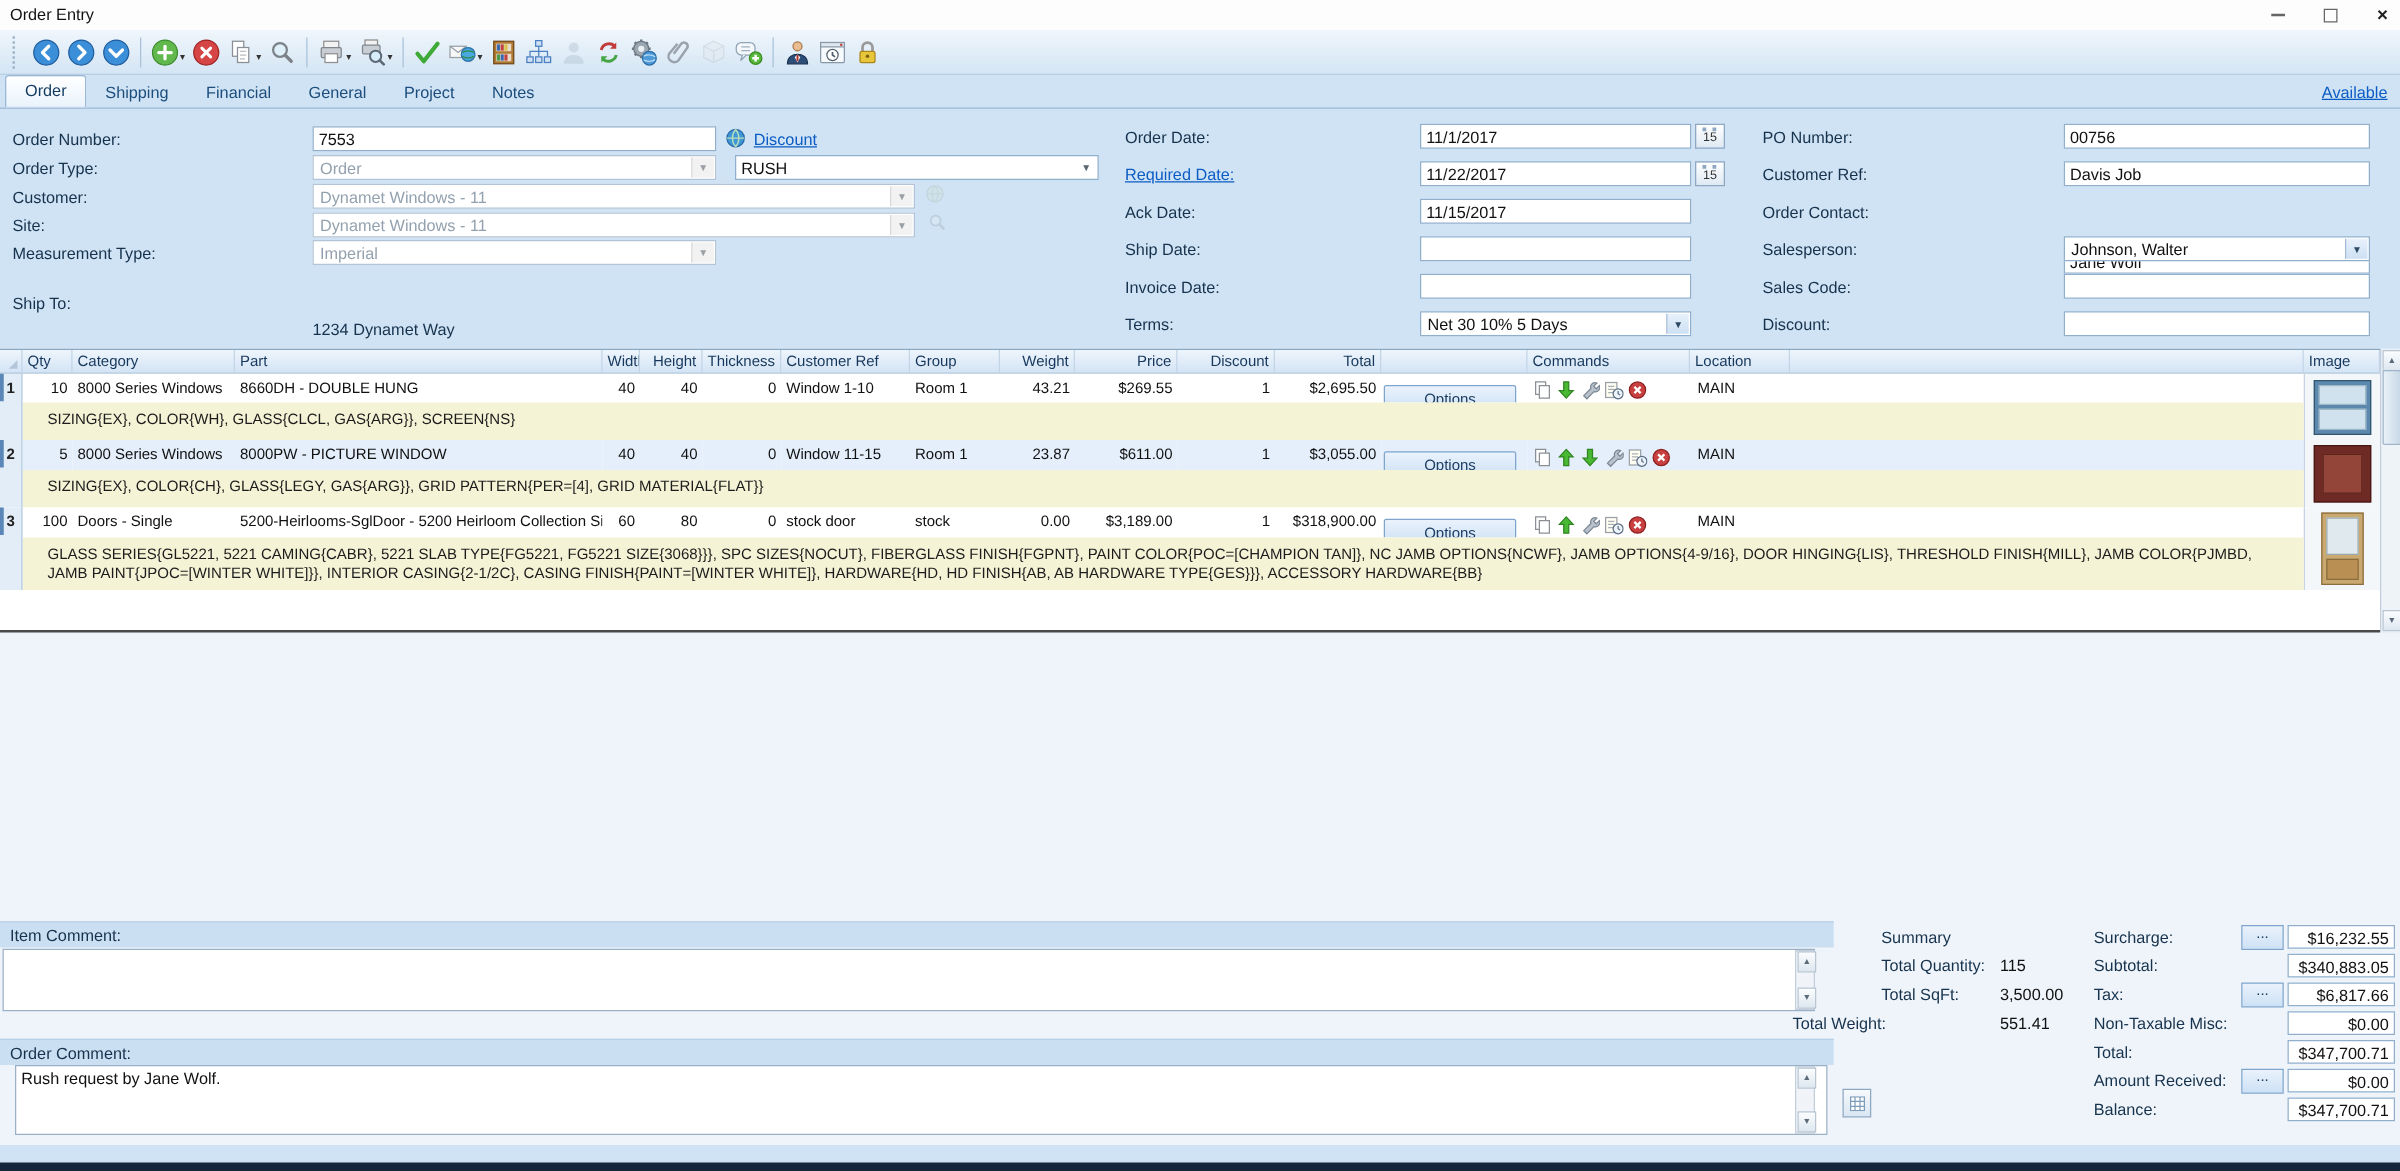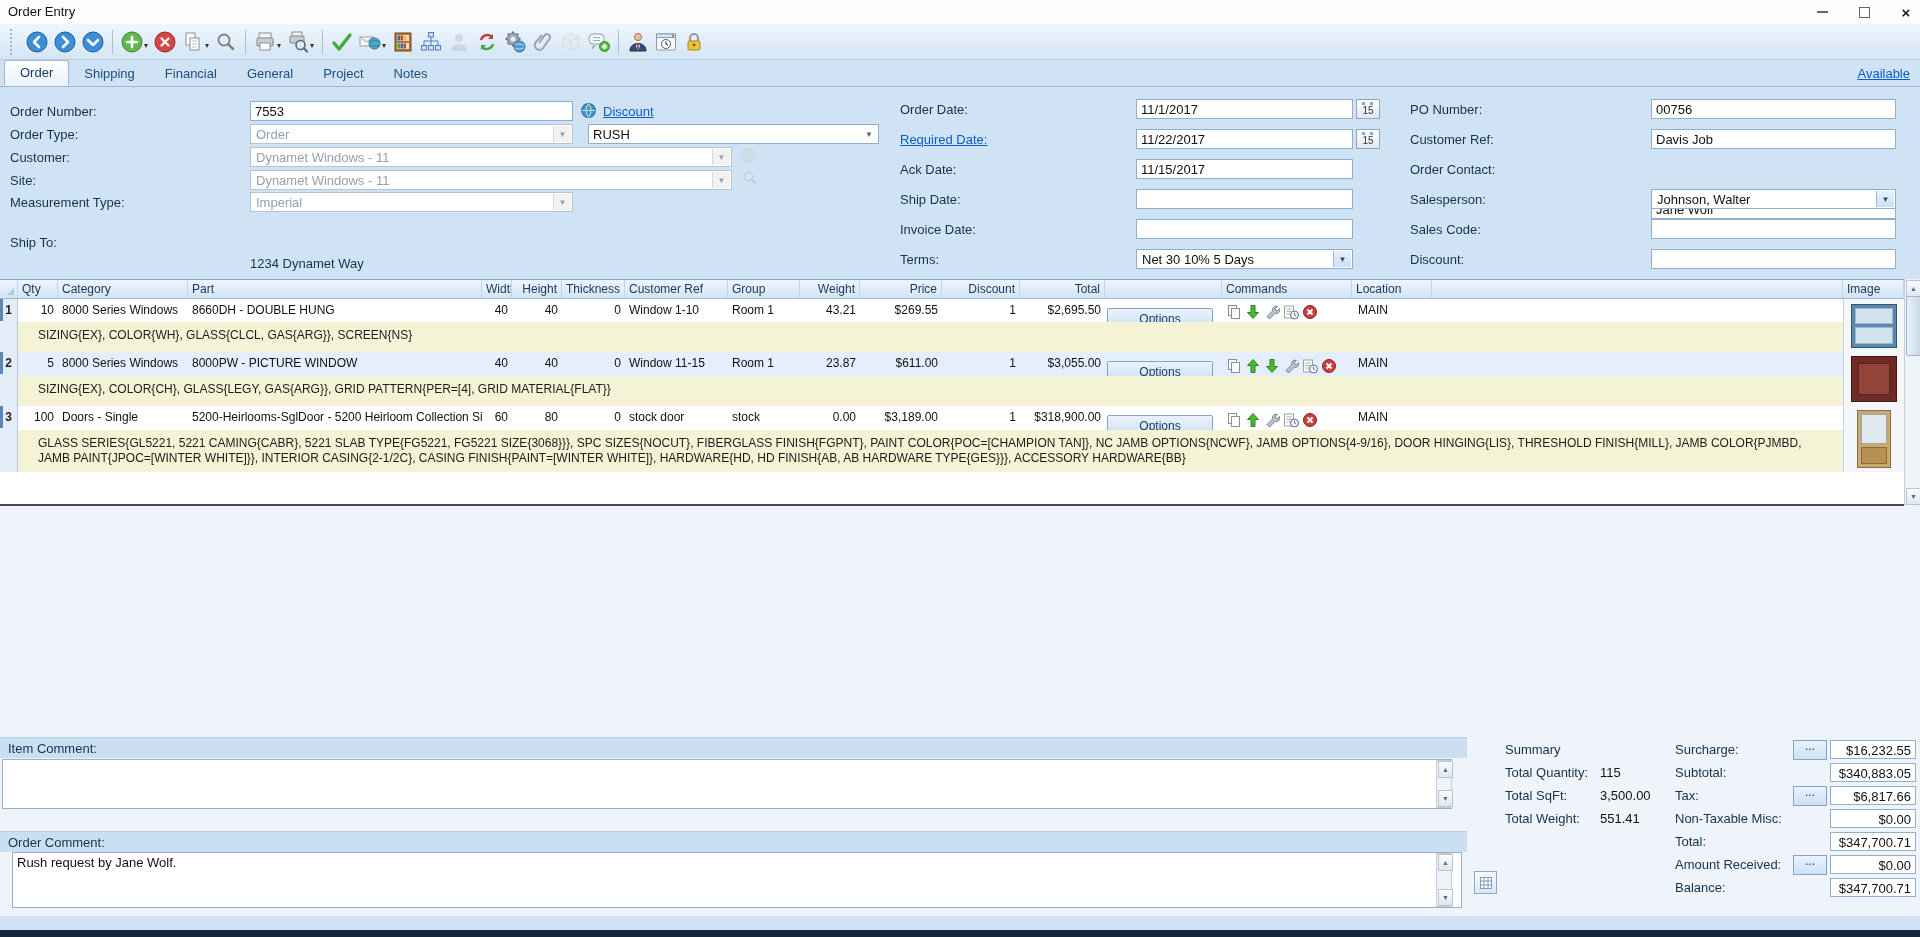--- a/index.html
+++ b/index.html
@@ -602,21 +602,21 @@
         <path d="M0.5 4h11M0.5 8h11M4 0.5v11M8 0.5v11" stroke="#7d9dbb"></path>
       </svg>
     </div>
 
   <div>
     <span class="sumlbl" style="left:1505px;top:742px">Summary</span>
     <span class="sumlbl" style="left:1505px;top:765px">Total Quantity:</span>
     <span class="sumval" style="left:1600px;top:765px">115</span>
     <span class="sumlbl" style="left:1505px;top:788px">Total SqFt:</span>
     <span class="sumval" style="left:1600px;top:788px">3,500.00</span>
-    <span class="sumlbl" style="left:1505px;top:811px">Total Weight:</span>
+    <span class="sumlbl" style="left:1434px;top:811px">Total Weight:</span>
     <span class="sumval" style="left:1600px;top:811px">551.41</span>
 
     <span class="sumlbl" style="left:1675px;top:742px">Surcharge:</span>
     <span class="dots" style="left:1793px;top:740px">...</span>
     <span class="sumbox" style="left:1830px;top:740px">$16,232.55</span>
 
     <span class="sumlbl" style="left:1675px;top:765px">Subtotal:</span>
     <span class="sumbox" style="left:1830px;top:763px">$340,883.05</span>
 
     <span class="sumlbl" style="left:1675px;top:788px">Tax:</span>

